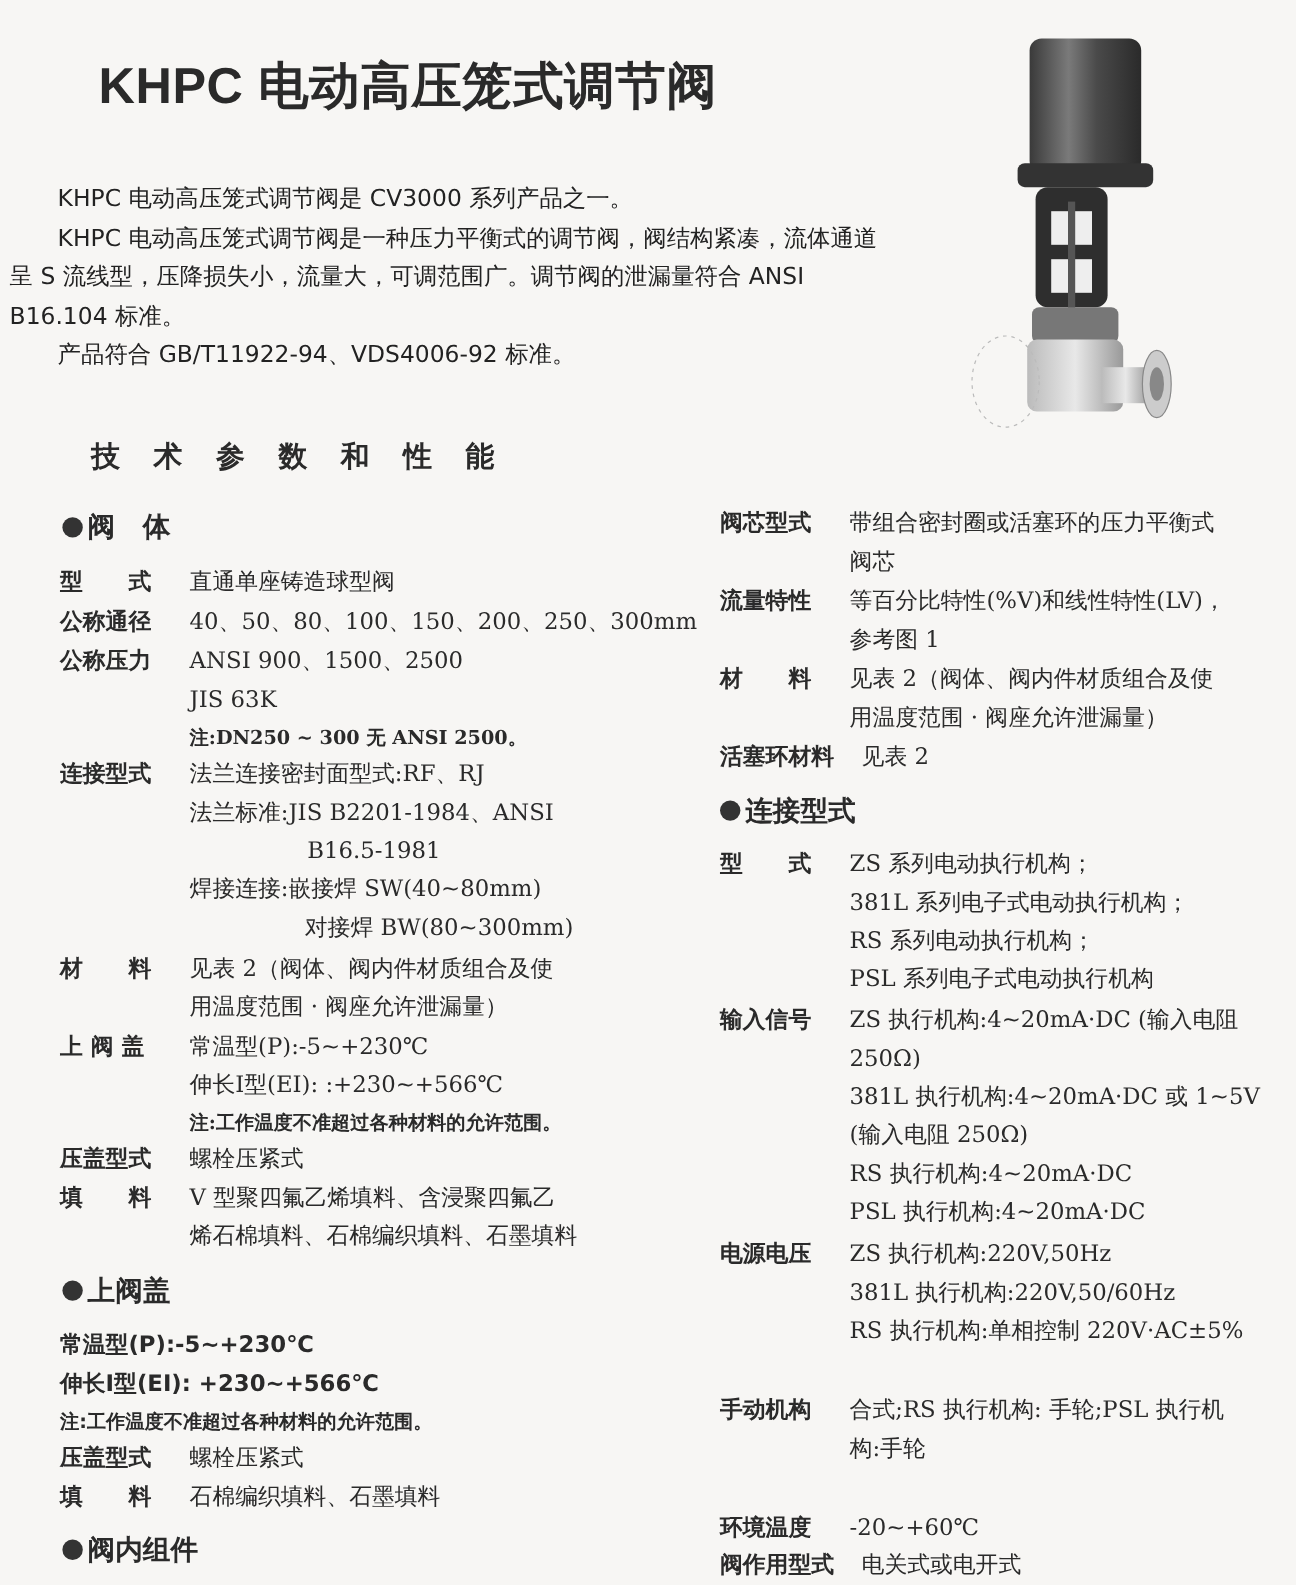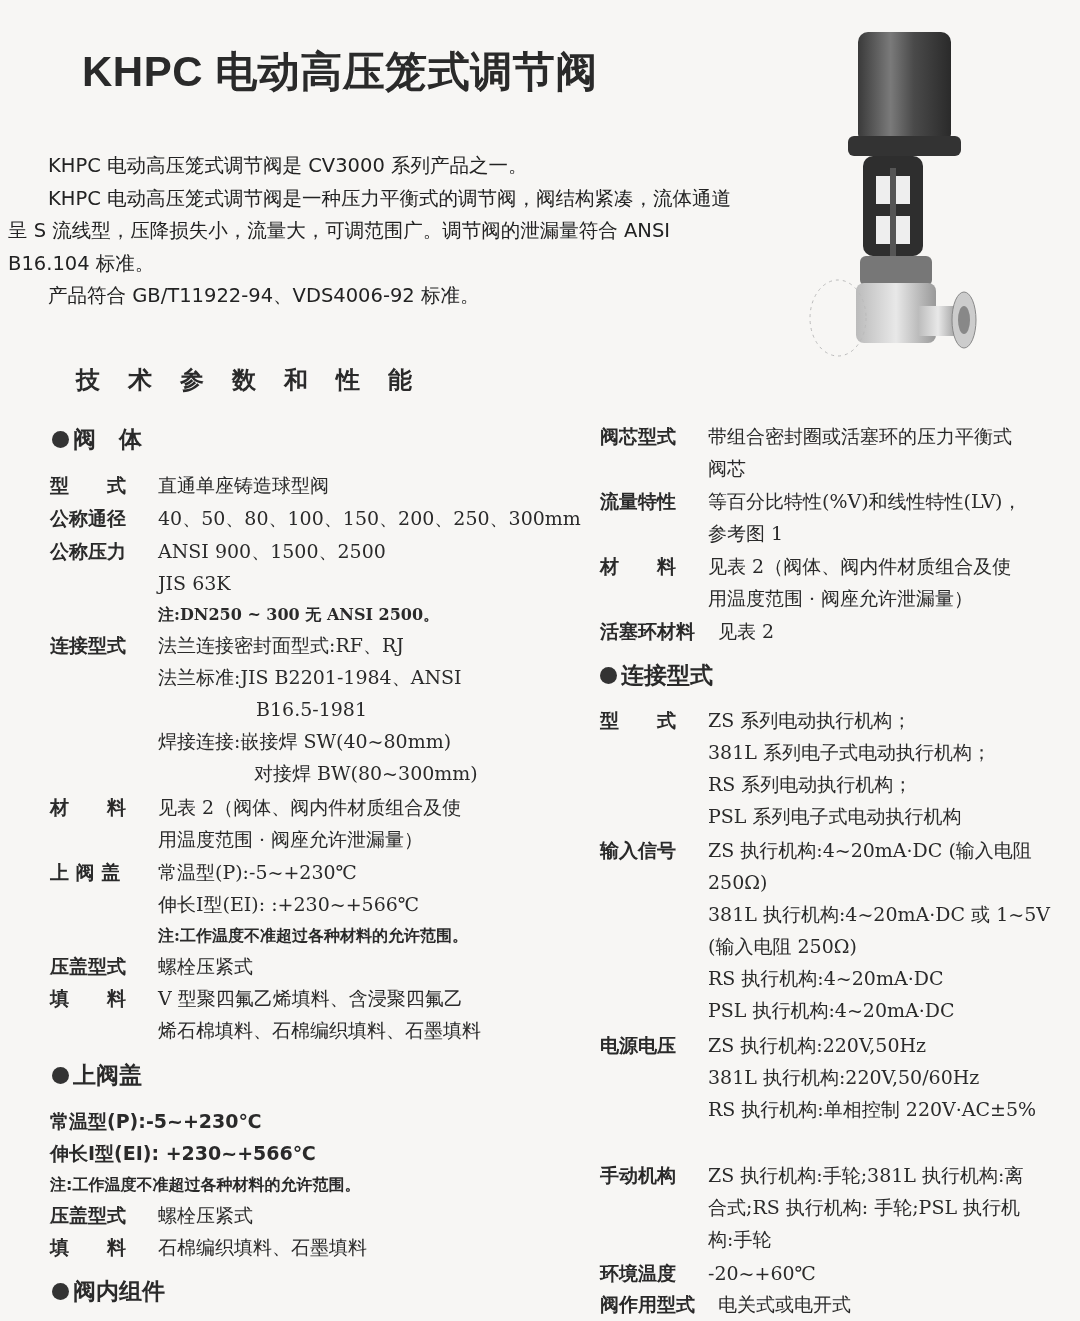--- a/index.html
+++ b/index.html
@@ -236,21 +236,20 @@
   <div class="lbl">电源电压</div>
   <div class="val">
     <div>ZS 执行机构:220V,50Hz</div>
     <div>381L 执行机构:220V,50/60Hz</div>
     <div>RS 执行机构:单相控制 220V·AC±5%</div>
   </div>
 </div>
 <div class="row" style="left:600px; top:1159px;">
   <div class="lbl">手动机构</div>
   <div class="val">
-    <div>ZS 执行机构:手轮;381L 执行机构:离</div>
     <div>合式;RS 执行机构: 手轮;PSL 执行机</div>
     <div>构:手轮</div>
   </div>
 </div>
 <div class="row" style="left:600px; top:1257px;">
   <div class="lbl">环境温度</div>
   <div class="val">
       <div>-20~+60℃</div>
     </div>
 </div>

